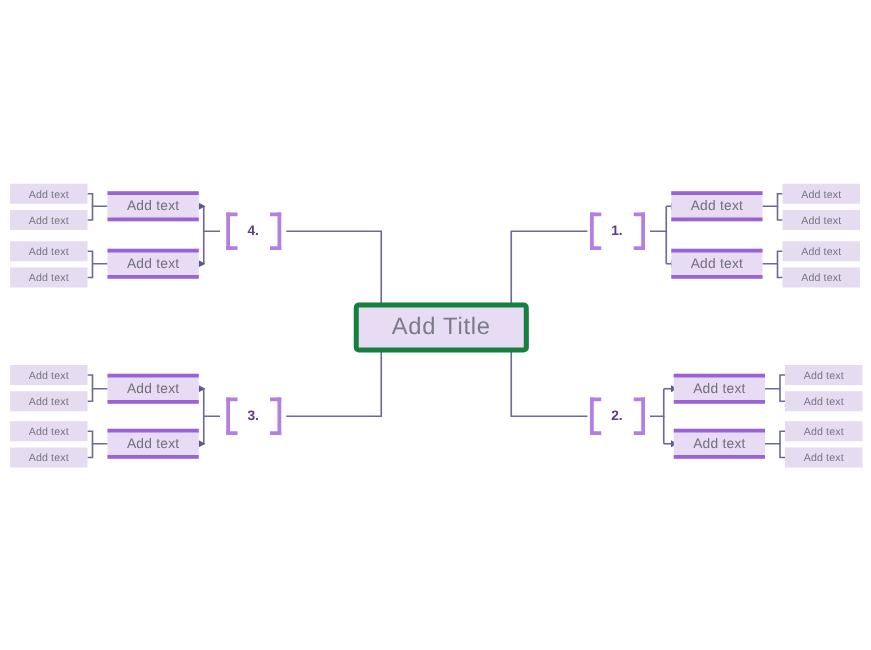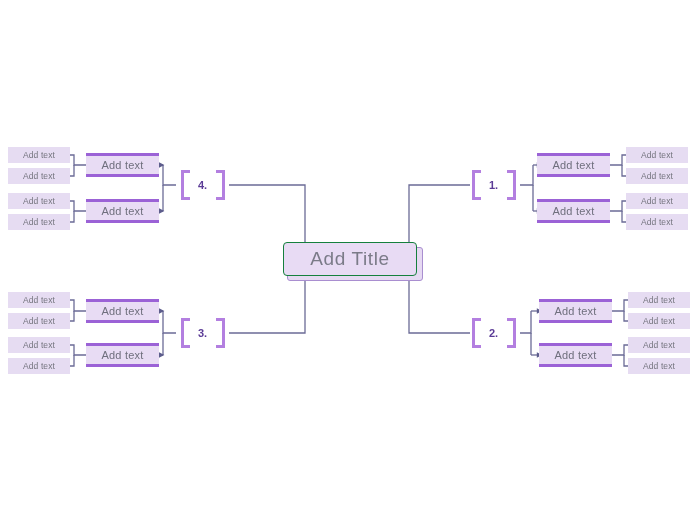--- a/index.html
+++ b/index.html
@@ -31,21 +31,21 @@
   
   .title-shadow {
     position: absolute;
     background: #e6d9f2;
     border: 1px solid #a98ed0;
     border-radius: 3px;
   }
   .title-box {
     position: absolute;
     background: #e8dbf4;
-    border: 1px solid #15803d;
+    border: 4px solid #15803d;
     border-radius: 4px;
     display: flex;
     align-items: center;
     justify-content: center;
   }
   .title-box .title-text {
     font-size: 19px;
     color: #7b7b88;
     letter-spacing: 0.6px;
     font-weight: 400;

